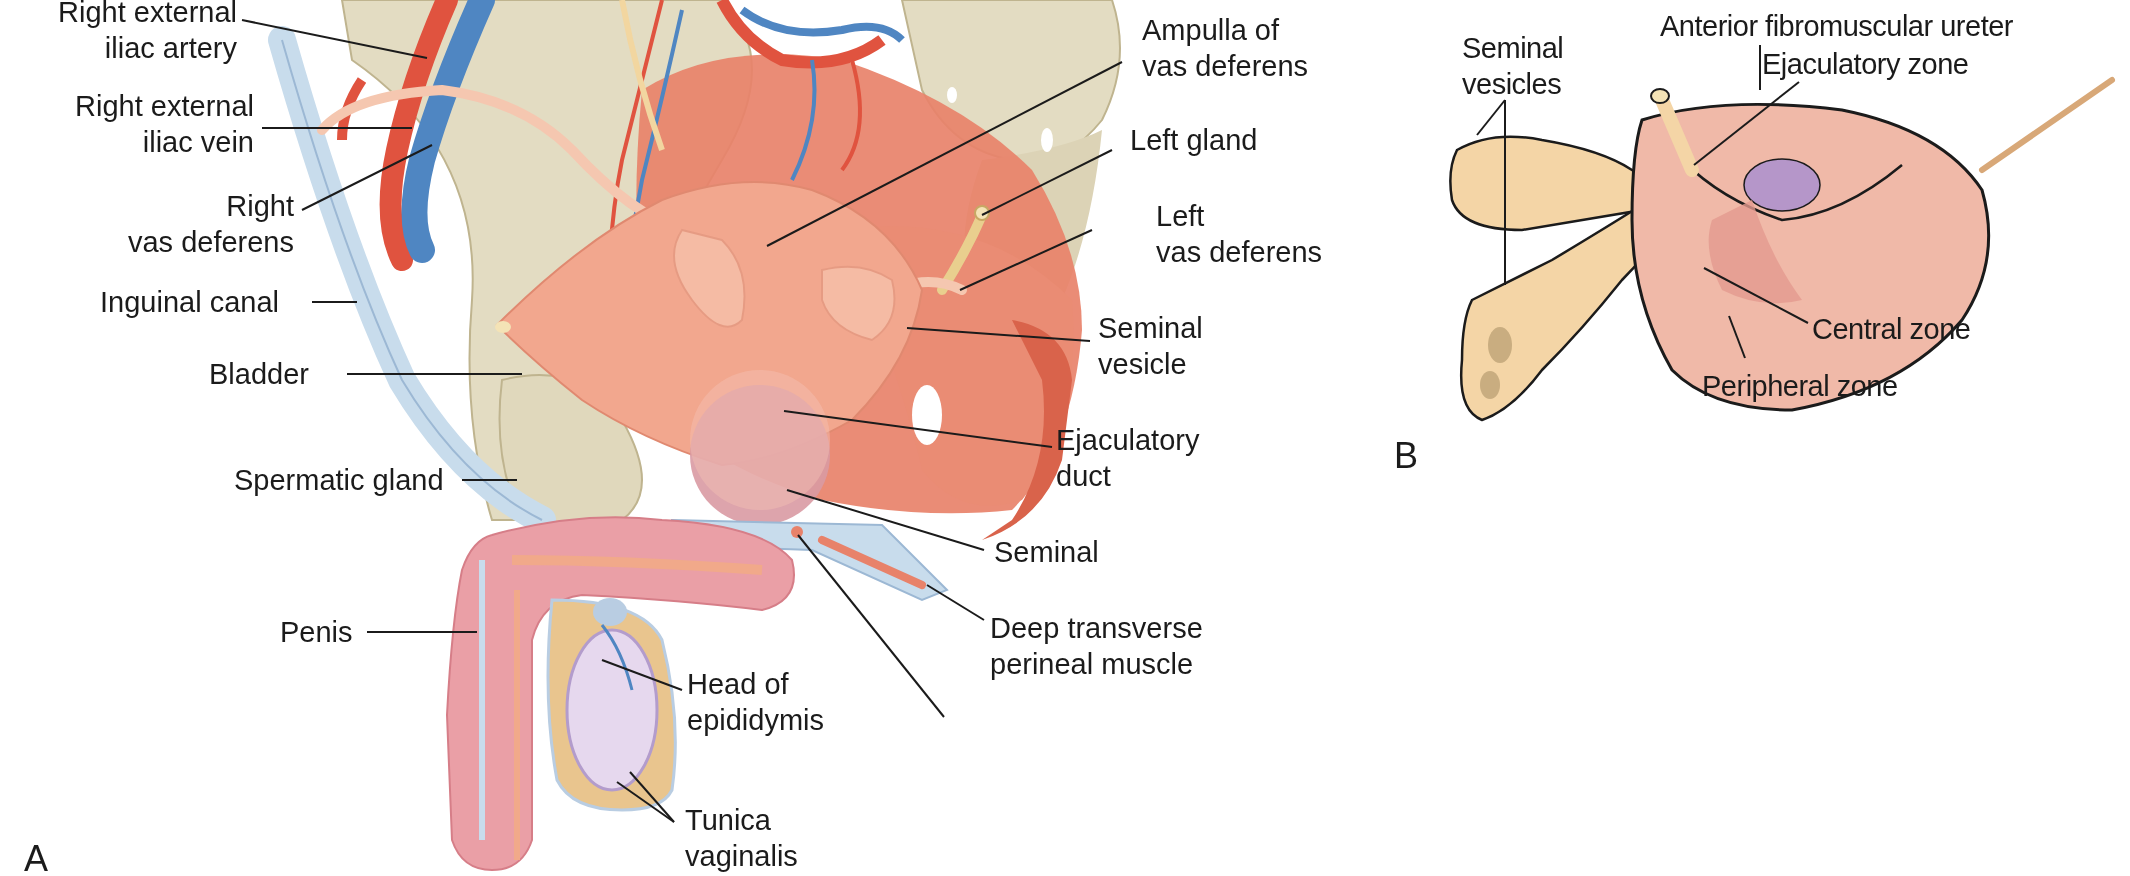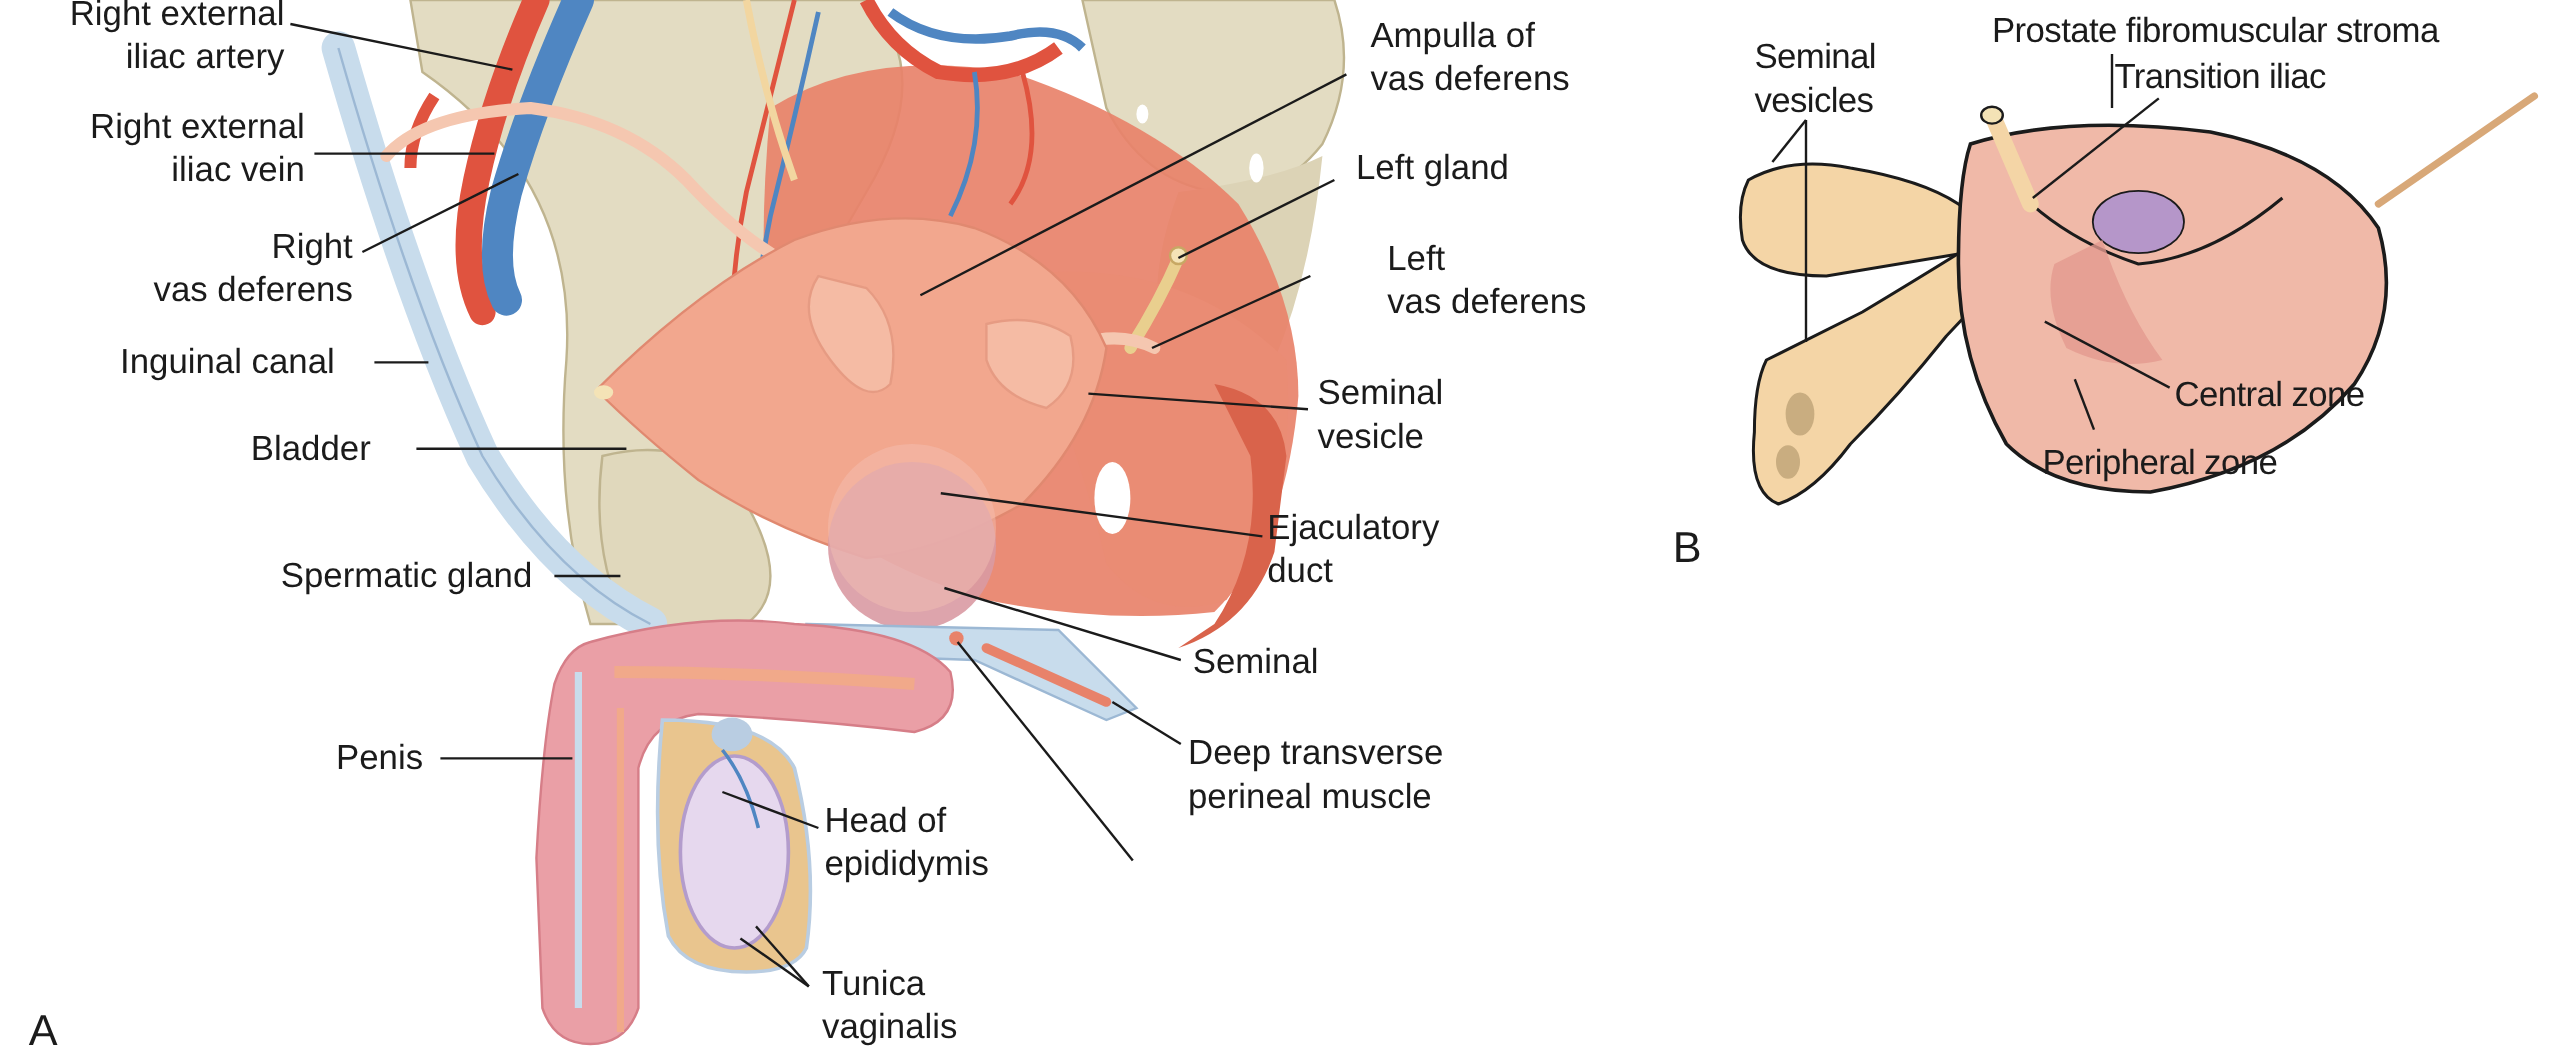--- a/index.html
+++ b/index.html
@@ -161,20 +161,20 @@
 <div class="lbl" style="left:1034px;top:422px;">Ejaculatory
 duct</div>
 <div class="lbl" style="left:972px;top:534px;">Seminal</div>
 <div class="lbl" style="left:968px;top:610px;">Deep transverse
 perineal muscle</div>
 
 <div class="panel-letter" style="left:2px;top:838px;">A</div>
 
 <div class="lbl b" style="left:1440px;top:30px;">Seminal
 vesicles</div>
-<div class="lbl b" style="left:1638px;top:8px;">Prostate fibromuscular stroma</div>
-<div class="lbl b" style="left:1740px;top:46px;">Transition iliac</div>
+<div class="lbl b" style="left:1638px;top:8px;">Anterior fibromuscular ureter</div>
+<div class="lbl b" style="left:1740px;top:46px;">Ejaculatory zone</div>
 <div class="lbl b" style="left:1790px;top:311px;">Central zone</div>
 <div class="lbl b" style="left:1680px;top:368px;">Peripheral zone</div>
 
 <div class="panel-letter" style="left:1372px;top:435px;">B</div>
 
 </div>
 
 </body></html>

